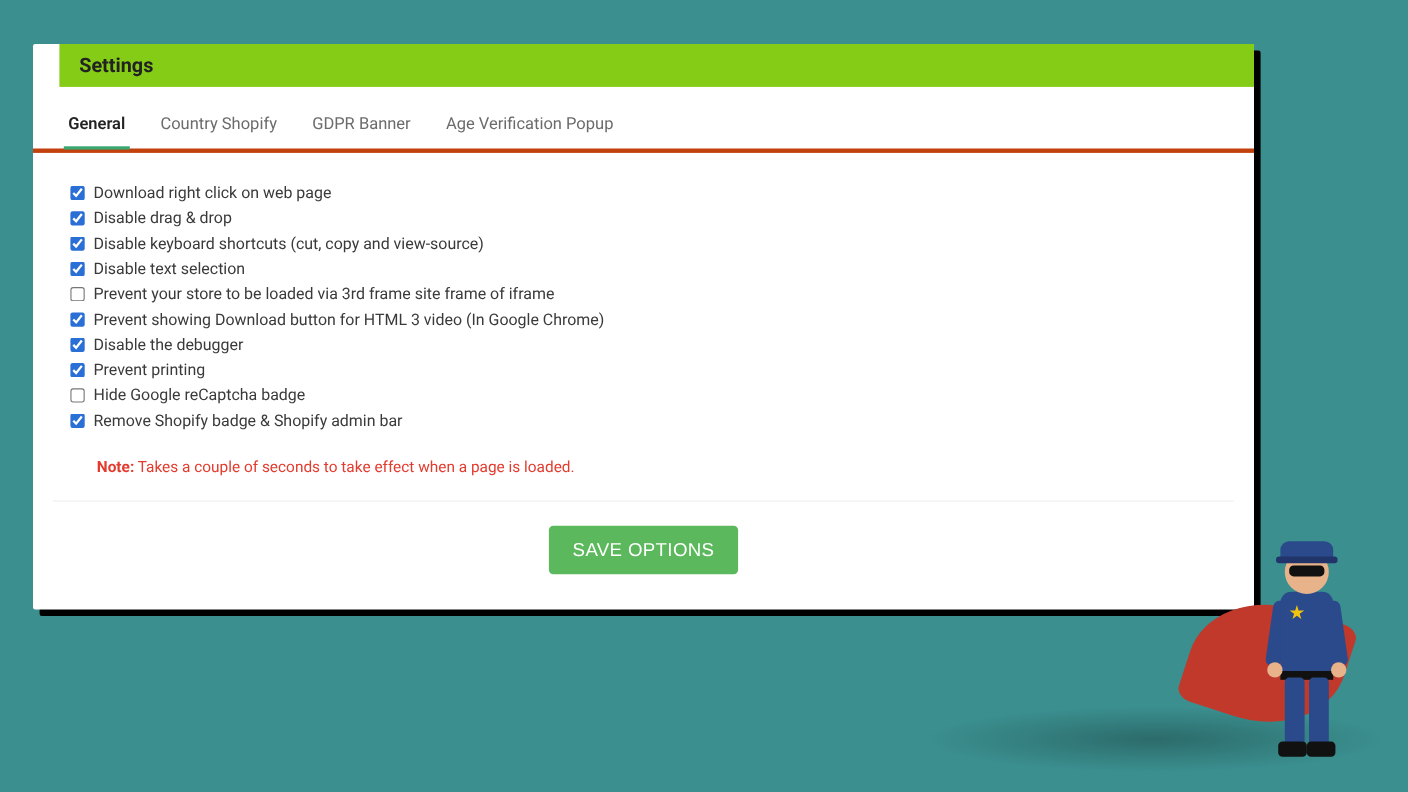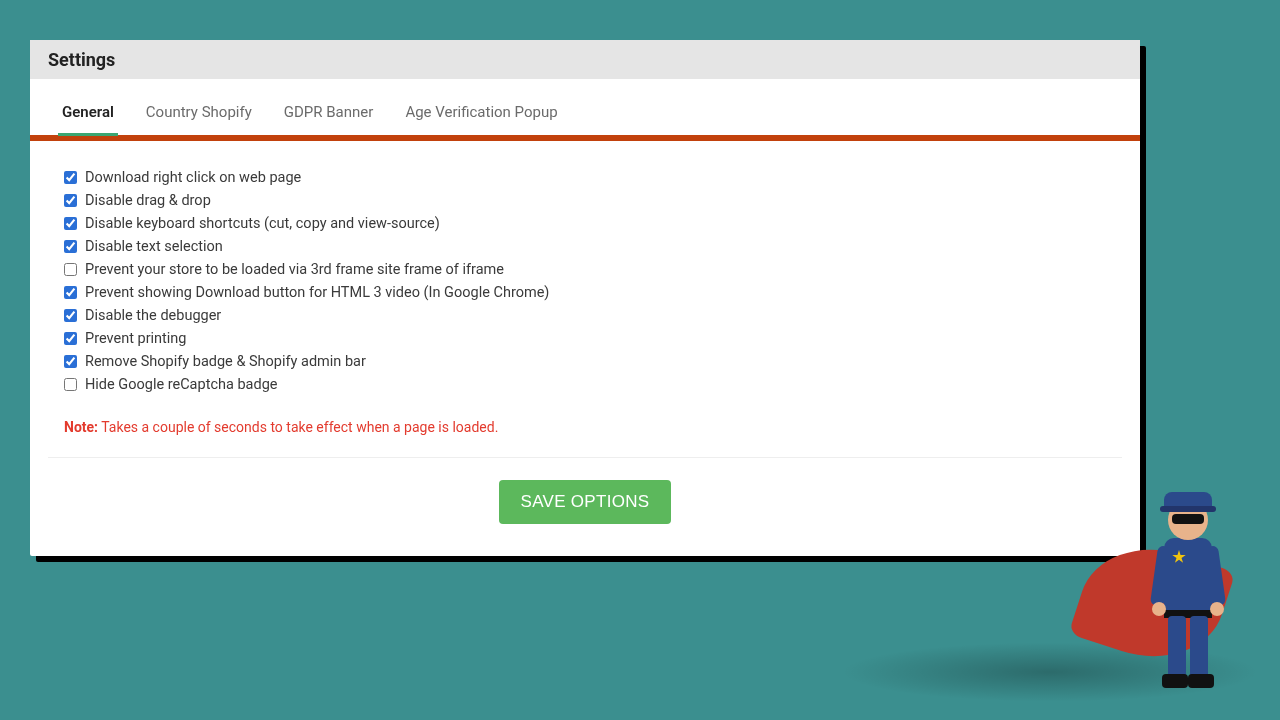--- a/index.html
+++ b/index.html
@@ -22,33 +22,34 @@
   .panel {
     position: relative;
     top: -6px;
     left: -6px;
     width: 1110px;
     background: #fff;
     border-radius: 2px;
   }
   
   .header-bar {
-    background:#e5e5e5;
+    background:#84cc16;
     padding: 9px 18px 9px 18px;
+    margin-left: 24px;
   }
   .header-bar .title {
     font-weight:700;
     font-size:18px;
     color:#222;
   }
   .tabs {
     display:flex;
     gap: 24px;
     padding: 0 28px;
-    border-bottom: 6px solid #c2410c;
+    border-bottom: 4px solid #c2410c;
     margin-top: 10px;
   }
   .tab {
     padding: 14px 4px 12px 4px;
     font-size: 15px;
     color: #6b6b6b;
     cursor: pointer;
     border-bottom: 3px solid transparent;
     margin-bottom: -1px;
   }
@@ -70,21 +71,21 @@
   }
   .opt-row input[type=checkbox]{
     width:13px; height:13px;
     accent-color: #2a6fd6;
   }
   .note {
     margin: 14px 34px 0 34px;
     font-size: 14px;
     color: #e33b2e;
   }
-  .note .lbl { font-weight:700; }
+  .note .lbl { font-weight:700;margin-left:24px; }
   .divider {
     height:1px;
     background:#eee;
     margin: 22px 18px 0 18px;
   }
   .save-wrap {
     text-align:center;
     padding: 22px 0 32px 0;
   }
   .save-btn {
@@ -234,26 +235,26 @@
         </label>
         <label class="opt-row">
           <input type="checkbox" checked="" style="">
           <span>Disable the debugger</span>
         </label>
         <label class="opt-row">
           <input type="checkbox" checked="" style="">
           <span>Prevent printing</span>
         </label>
         <label class="opt-row">
-          <input type="checkbox" checked="" style="">
-          <span>Remove Shopify badge &amp; Shopify admin bar</span>
-        </label>
-        <label class="opt-row">
           <input type="checkbox" style="">
           <span>Hide Google reCaptcha badge</span>
+        </label>
+        <label class="opt-row">
+          <input type="checkbox" checked="" style="">
+          <span>Remove Shopify badge &amp; Shopify admin bar</span>
         </label>
       </div>
 
     <div class="note">
       <span class="lbl">Note:</span><span> Takes a couple of seconds to take effect when a page is loaded.</span>
     </div>
 
     <div class="divider"></div>
 
     <div class="save-wrap">

